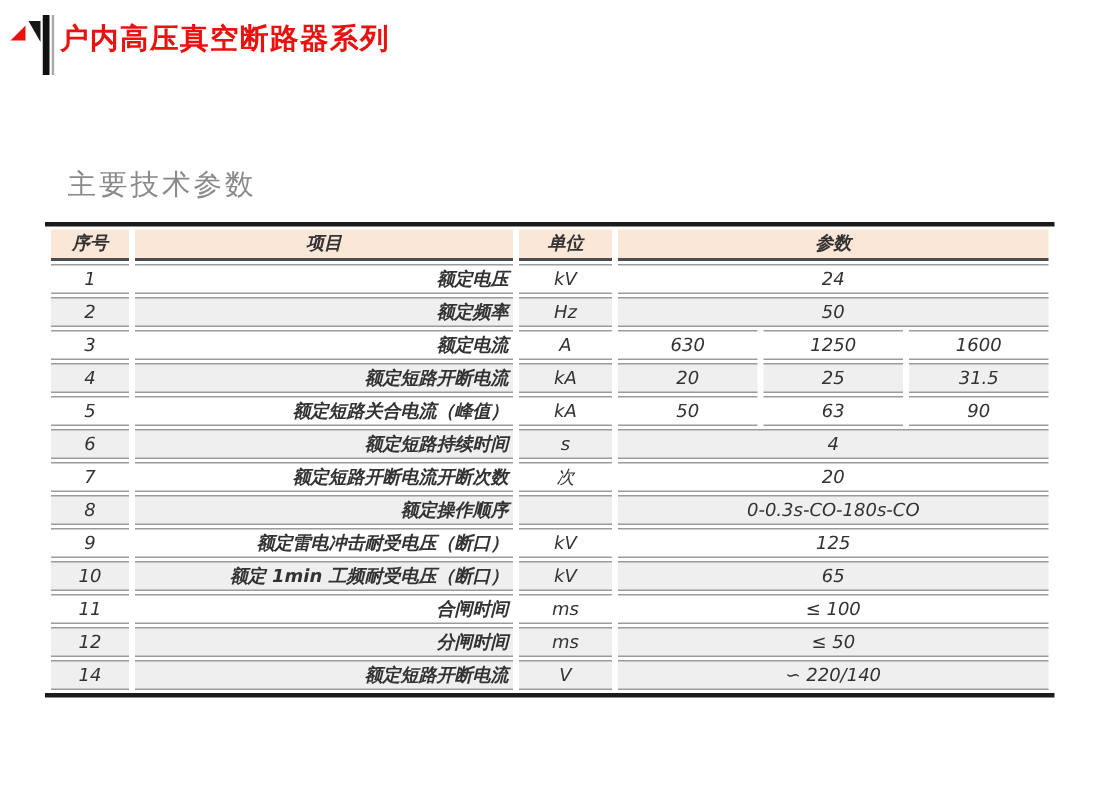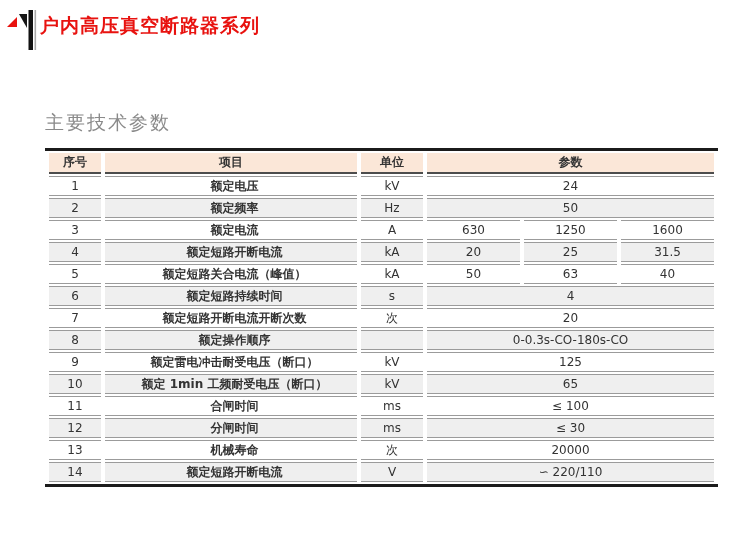--- a/index.html
+++ b/index.html
@@ -20,23 +20,24 @@
 
   
   .section-title{
     position:absolute;left:45px;top:110px;margin:0;
     font-size:19px;font-weight:normal;letter-spacing:2px;
     color:#8a8a8a;
   }
 
   
   .table-wrap{
-    position:absolute;left:45px;top:148px;width:673px;
+    position:absolute;left:30px;top:148px;width:673px;
     border-top:3px solid #1b1b1b;
     border-bottom:3px solid #1b1b1b;
+    font-style:italic;
   }
   table.spec{
     width:100%;table-layout:fixed;
     border-collapse:separate;border-spacing:4px 2px;
     font-size:12px;color:#333333;
   }
   table.spec th{
     background:#fbe7d8;
     border-bottom:2px solid #4d4d4d;
     font-weight:bold;text-align:center;
@@ -45,21 +46,21 @@
   }
   table.spec td{
     background:#ffffff;
     border-top:1px solid #9b9b9b;
     border-bottom:1px solid #9b9b9b;
     text-align:center;
     height:14px;line-height:14px;padding:2px 3px;
     overflow:hidden;white-space:nowrap;
   }
   table.spec tr.alt td{background:#efefef;}
-  table.spec td.c-item{text-align:center;padding-left:10px;font-weight:bold;}
+  table.spec td.c-item{text-align:right;padding-left:10px;font-weight:bold;}
 </style>
 </head>
 <body>
 
 <div class="page">
 
   <div>
     <span class="brand-mark">
       <svg width="32" height="42" viewBox="0 0 32 42">
         <polygon points="1,18 11,8 11,18" fill="#e8120f"></polygon>
@@ -119,21 +120,21 @@
             <td class="c-val">20</td>
             <td class="c-val">25</td>
             <td class="c-val">31.5</td>
           </tr>
           <tr>
             <td class="c-no">5</td>
             <td class="c-item">额定短路关合电流（峰值）</td>
             <td class="c-unit">kA</td>
             <td class="c-val">50</td>
             <td class="c-val">63</td>
-            <td class="c-val">40</td>
+            <td class="c-val">90</td>
           </tr>
           <tr class="alt">
             <td class="c-no">6</td>
             <td class="c-item">额定短路持续时间</td>
             <td class="c-unit">s</td>
             <td class="c-val" colspan="3">4</td>
           </tr>
           <tr>
             <td class="c-no">7</td>
             <td class="c-item">额定短路开断电流开断次数</td>
@@ -161,31 +162,25 @@
           <tr>
             <td class="c-no">11</td>
             <td class="c-item">合闸时间</td>
             <td class="c-unit">ms</td>
             <td class="c-val" colspan="3">≤ 100</td>
           </tr>
           <tr class="alt">
             <td class="c-no">12</td>
             <td class="c-item">分闸时间</td>
             <td class="c-unit">ms</td>
-            <td class="c-val" colspan="3">≤ 30</td>
-          </tr>
-          <tr>
-            <td class="c-no">13</td>
-            <td class="c-item">机械寿命</td>
-            <td class="c-unit">次</td>
-            <td class="c-val" colspan="3">20000</td>
+            <td class="c-val" colspan="3">≤ 50</td>
           </tr>
           <tr class="alt">
             <td class="c-no">14</td>
             <td class="c-item">额定短路开断电流</td>
             <td class="c-unit">V</td>
-            <td class="c-val" colspan="3">∽ 220/110</td>
+            <td class="c-val" colspan="3">∽ 220/140</td>
           </tr>
         </tbody>
     </table>
   </div>
 
 </div>
 
 </body></html>

